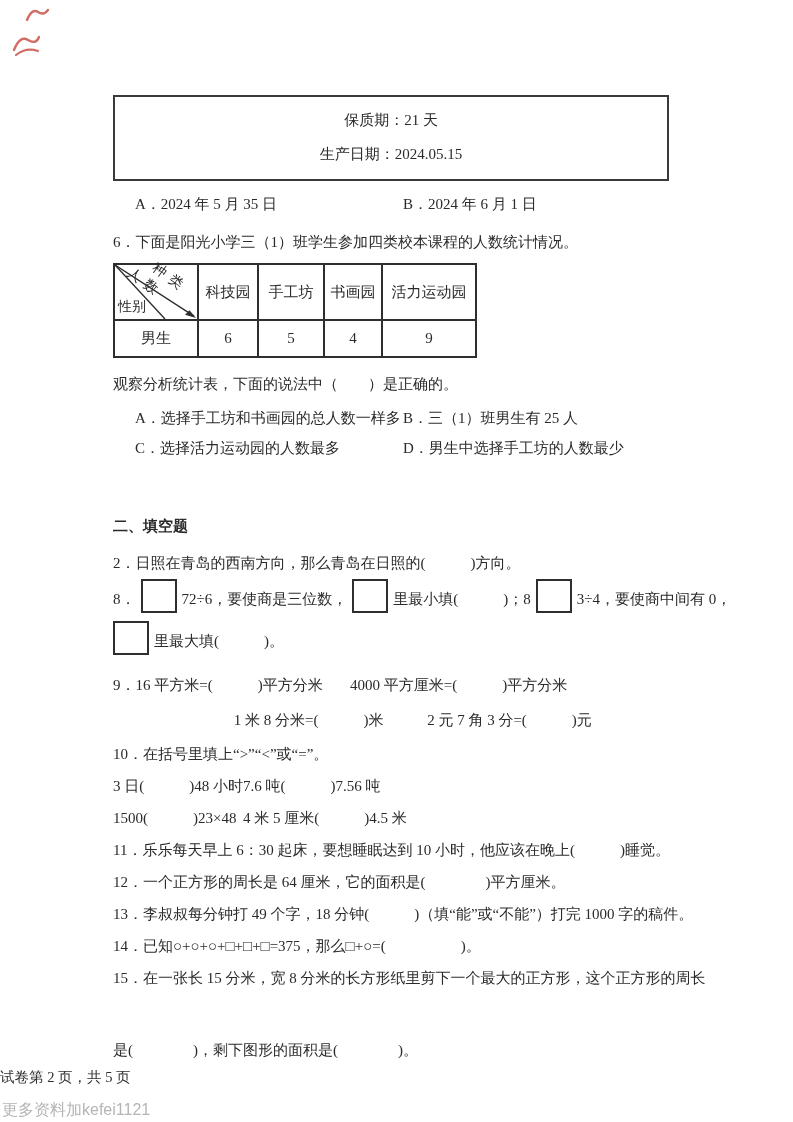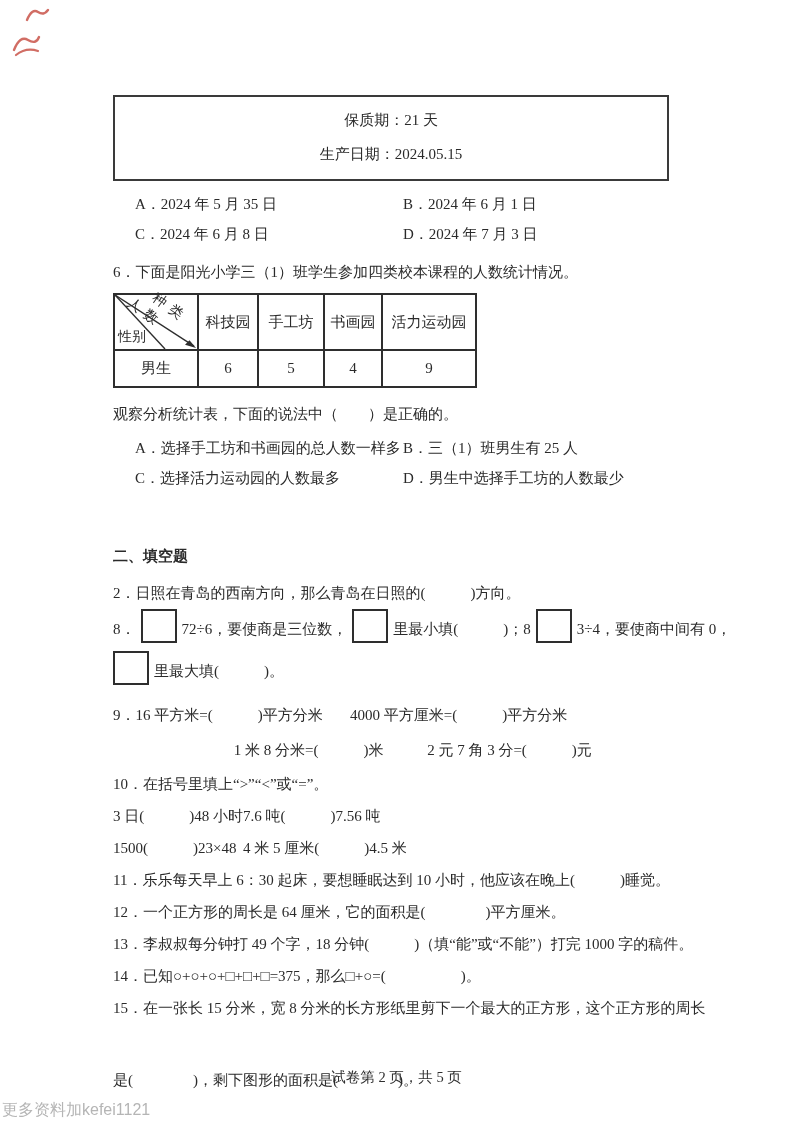--- a/index.html
+++ b/index.html
@@ -48,21 +48,21 @@
   
   .blank-box{
     display:inline-block;width:32px;height:30px;
     border:2px solid #2e2e2e;vertical-align:-9px;
     margin:0 5px;
   }
   .tall{line-height:42px;}
   .pairline .lft{display:inline-block;white-space:nowrap;}
   .q9 .lft{width:237px;} .q10l .lft{width:130px;}
   
-  .footer{position:absolute;left:0;top:1068px;width:793px;text-align:center;font-size:14.5px;color:#2f2f2f;}
+  .footer{position:absolute;left:0;top:1068px;width:793px;text-align:left;font-size:14.5px;color:#2f2f2f;}
   .watermark{position:absolute;left:2px;top:1100px;font-size:16px;color:#b5b5b5;font-family:"Liberation Sans",sans-serif;}
   .stamp{position:absolute;opacity:.85;}
   .stamp.m1{left:24px;top:6px;}
   .stamp.m2{left:10px;top:32px;}
 </style>
 </head>
 <body>
 
 <div class="page">
 
@@ -82,24 +82,20 @@
 
     <div class="info-box">
       <div class="line">保质期：21 天</div>
       <div class="line">生产日期：2024.05.15</div>
     </div>
 
     <div class="opts">
       <div class="opt-row">
         <span class="opt-left"><span>A．</span><span>2024 年 5 月 35 日</span></span>
         <span class="opt-right"><span>B．</span><span>2024 年 6 月 1 日</span></span>
-      </div>
-      <div class="opt-row">
-        <span class="opt-left"><span>C．</span><span>2024 年 6 月 8 日</span></span>
-        <span class="opt-right"><span>D．</span><span>2024 年 7 月 3 日</span></span>
       </div>
     </div>
 
     <div class="stem">6．下面是阳光小学三（1）班学生参加四类校本课程的人数统计情况。</div>
 
     <table class="stat">
       <tbody>
           <tr class="hdr">
         <td class="corner col-c0">
           <svg viewBox="0 0 82 56" preserveAspectRatio="none">

